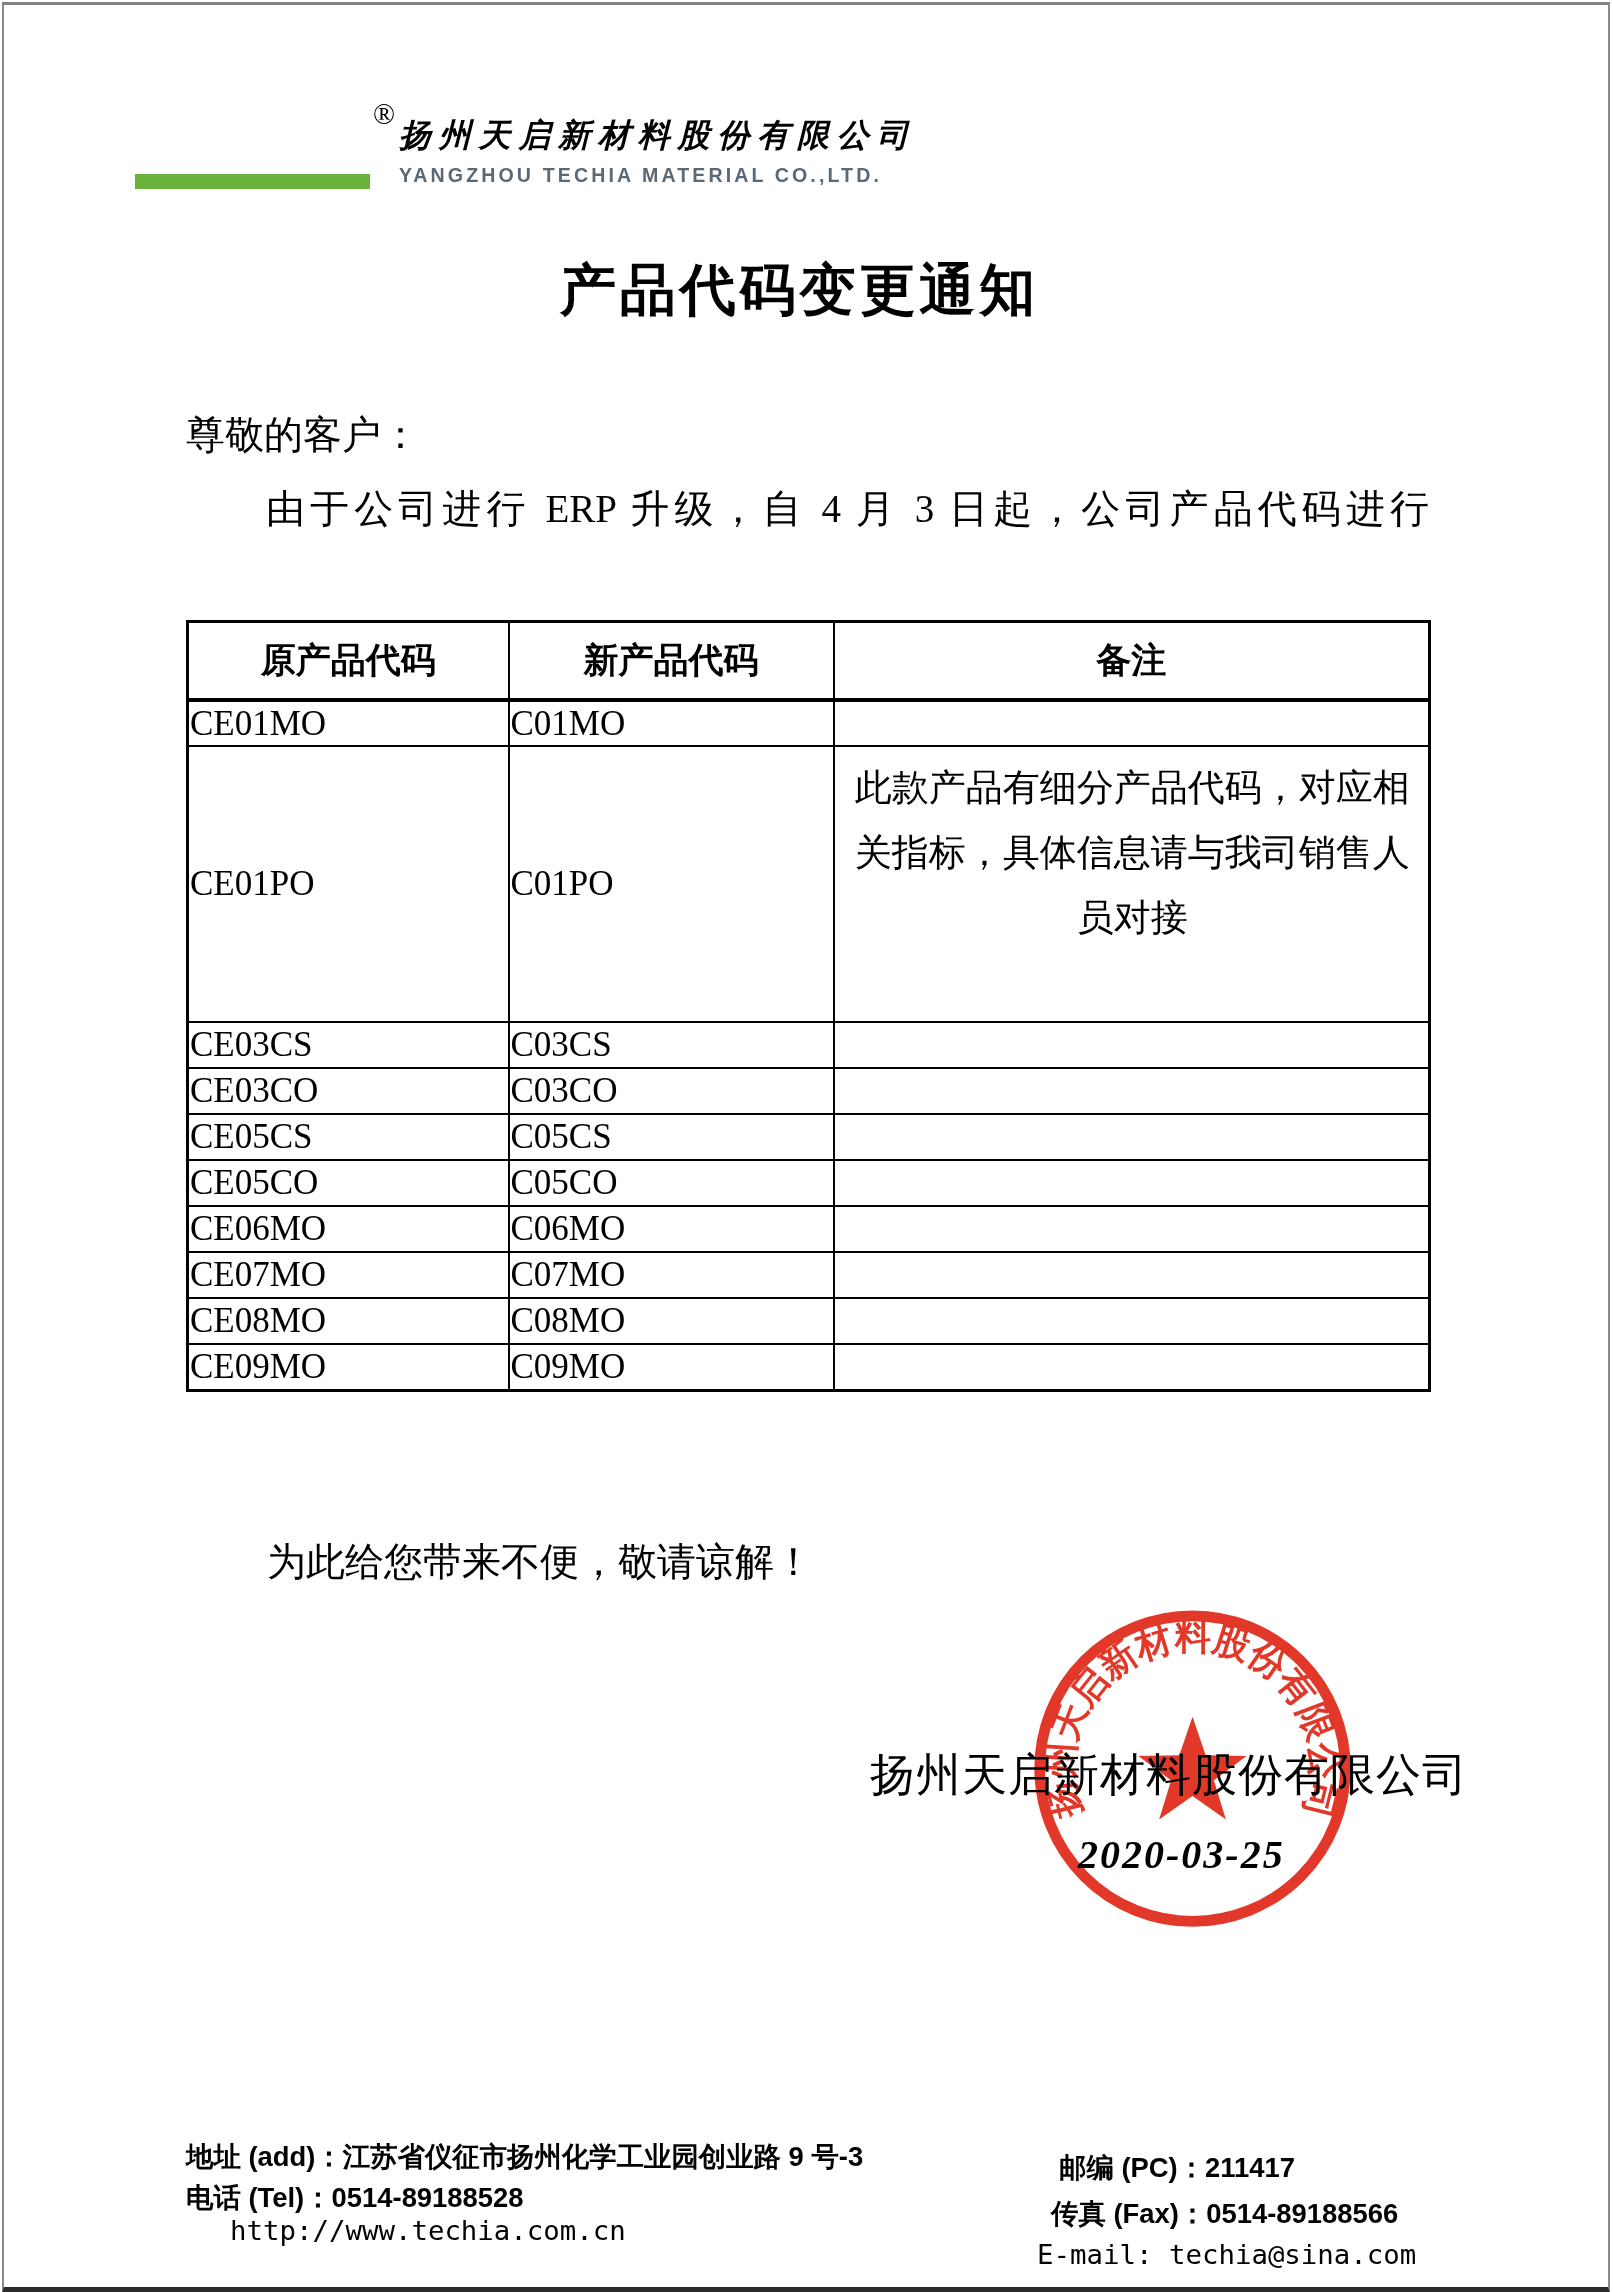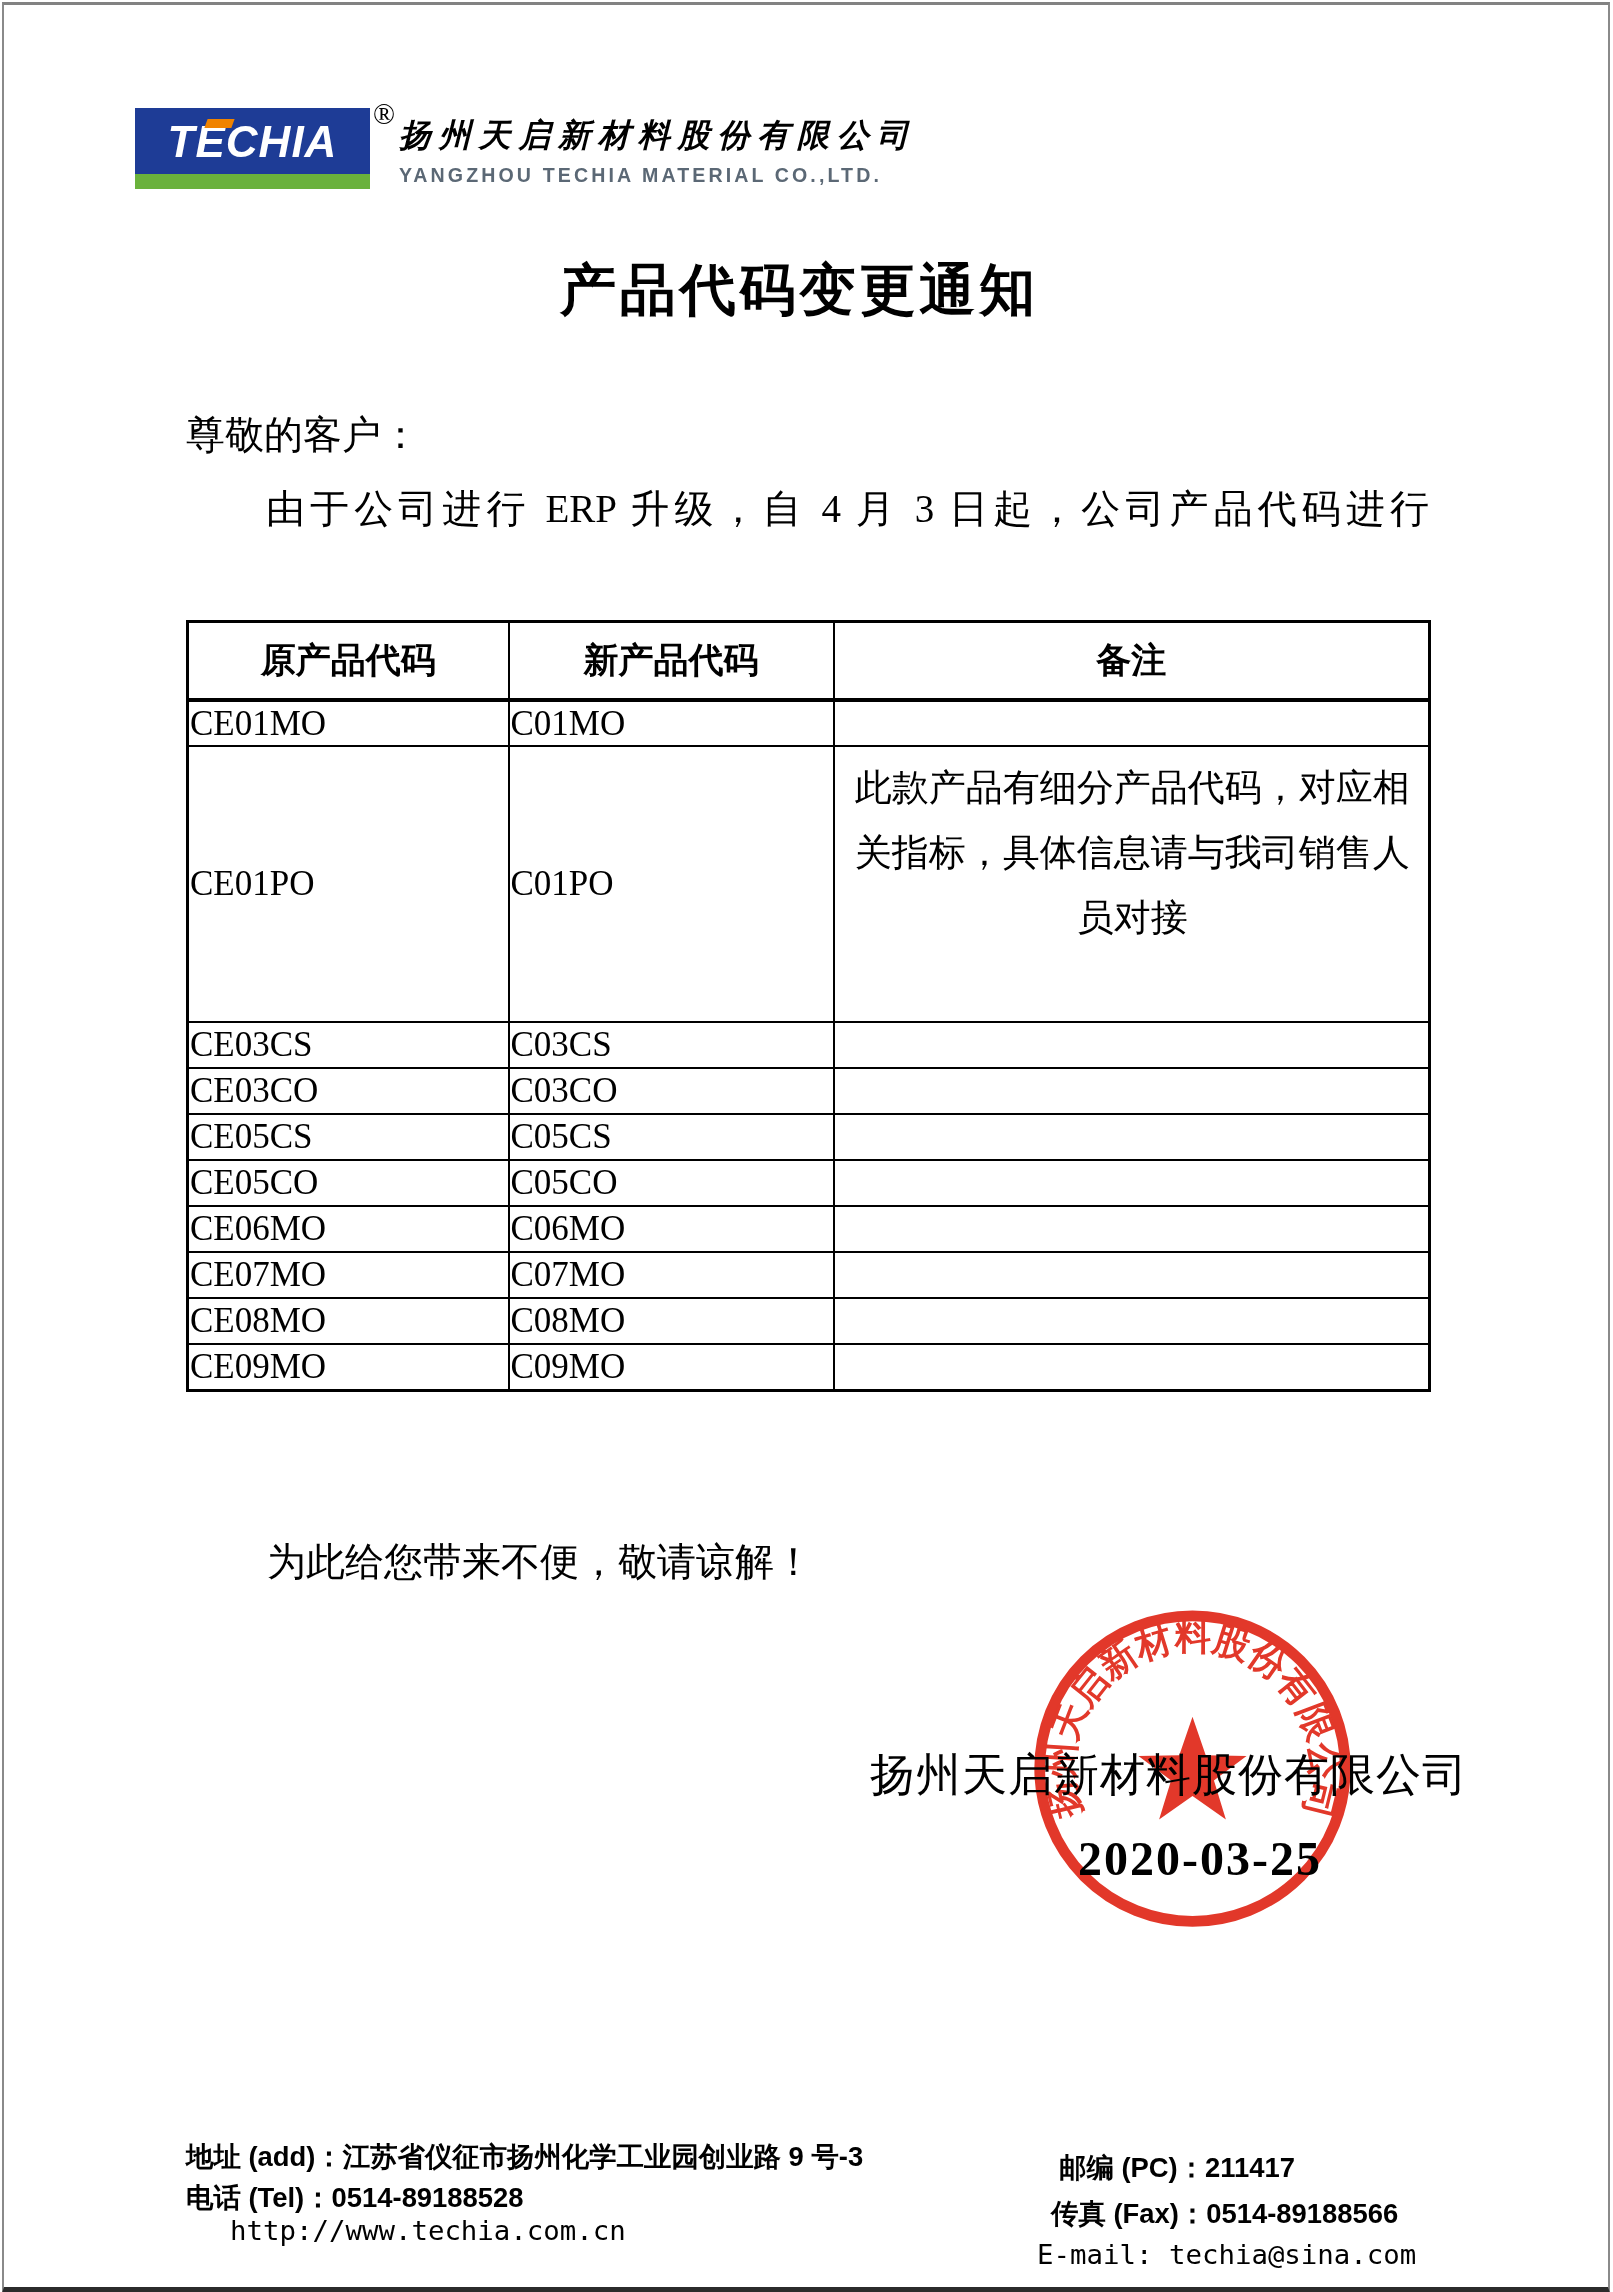--- a/index.html
+++ b/index.html
@@ -35,38 +35,34 @@
   table.codes td{border:2px solid #000;border-top-width:2.9px;font-size:35px;text-align:left;vertical-align:middle;}
   table.codes tr{height:46px;}
   table.codes tr.tall{height:276px;}
   table.codes td.note{text-align:center;vertical-align:top;padding:7.8px 13.7px 0 15.7px;
     font-size:37px;line-height:65px;}
   
   .closing{position:absolute;left:267px;top:1535px;font-size:39px;}
   
   .seal-svg{position:absolute;left:1026px;top:1605px;}
   .sig-company{position:absolute;left:870px;top:1745px;font-size:45px;letter-spacing:1px;white-space:nowrap;}
-  .sig-date{position:absolute;left:1078px;top:1831px;font-size:48px;font-weight:bold;letter-spacing:2px;}
+  .sig-date{position:absolute;left:1078px;top:1831px;font-size:40px;font-weight:bold;letter-spacing:2px;font-style:italic;}
   
   .footer-line{position:absolute;font-family:"Liberation Sans", sans-serif;font-weight:bold;
     font-size:27.4px;white-space:nowrap;}
   .footer-line.mono{font-family:"DejaVu Sans Mono", monospace;font-weight:normal;font-size:27.4px;}
   .fl1{left:186px;top:2139px;} .fl2{left:186px;top:2180px;} .fl3{left:186px;top:2215px;margin-left:44px;}
   .fr1{left:1059px;top:2150px;} .fr2{left:1051px;top:2196px;} .fr3{left:1037px;top:2239px;}
 </style>
 </head>
 <body>
 
 <div class="canvas">
   <div class="page-frame"></div>
 
-  <div class="logo-blue">
-    <span class="logo-word">TECHIA</span>
-    <span class="logo-orange"></span>
-  </div>
   <div class="logo-green"></div>
   <span class="reg-mark">®</span>
   <div class="cn-cal">扬州天启新材料股份有限公司</div>
   <div class="en-name">YANGZHOU TECHIA MATERIAL CO.,LTD.</div>
 
   <h1 class="doc-title">产品代码变更通知</h1>
 
   <div class="salutation">尊敬的客户：</div>
   <div class="para1">由于公司进行 ERP 升级，自 4 月 3 日起，公司产品代码进行</div>
 

